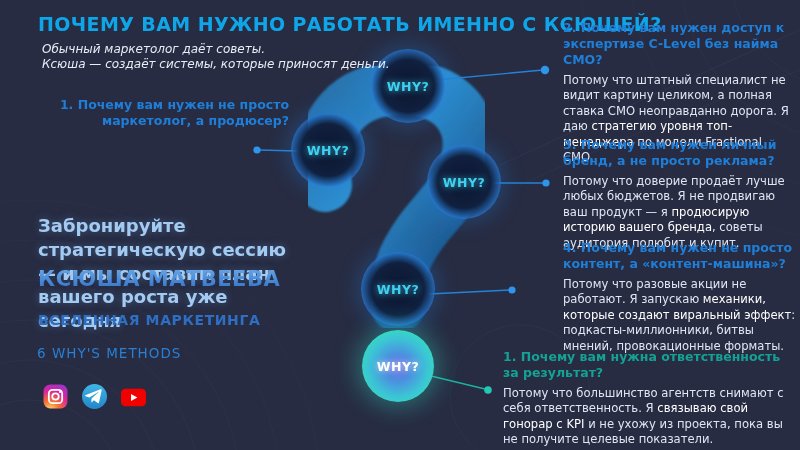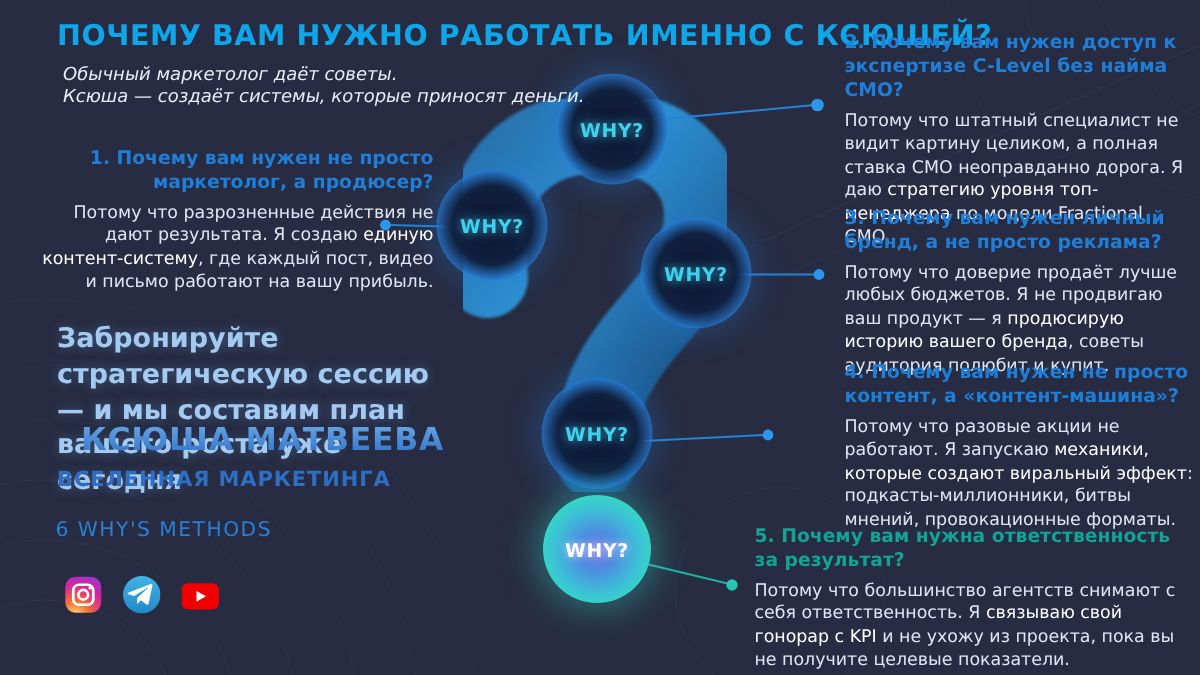--- a/index.html
+++ b/index.html
@@ -33,24 +33,24 @@
   .sec4{left:563px;top:240px;width:236px;}
   .sec5{left:503px;top:349px;width:292px;}
   .sec5 h2{color:#14a295;}
 
   .cta{
     position:absolute;left:38px;top:214px;width:268px;
     font-size:18px;font-weight:bold;line-height:1.32;color:#a3cbf2;
     text-shadow:0 0 8px rgba(120,180,255,.35);
   }
   .brand-name{
-    position:absolute;left:38px;top:281px;
+    position:absolute;left:38px;top:267px;
     font-size:21px;font-weight:bold;letter-spacing:.5px;
     background:linear-gradient(180deg,#6aa9e8 0%,#2f6fc6 100%);
-    -webkit-background-clip:text;background-clip:text;color:transparent;margin-left:16px;
+    -webkit-background-clip:text;background-clip:text;color:transparent;
   }
   .brand-tagline{
     position:absolute;left:38px;top:312px;
     font-size:14px;font-weight:bold;letter-spacing:.6px;color:#2e6fc4;
   }
   .brand-method{
     position:absolute;left:37px;top:345px;
     font-size:13.5px;font-weight:500;letter-spacing:1px;color:#2a7fd4;
   }
 
@@ -153,36 +153,35 @@
     </div>
 
   <h1 class="title">ПОЧЕМУ ВАМ НУЖНО РАБОТАТЬ ИМЕННО С КСЮШЕЙ?</h1>
   <div class="subtitle">
     <div>Обычный маркетолог даёт советы.</div>
     <div>Ксюша — создаёт системы, которые приносят деньги.</div>
   </div>
 
   <section class="sec sec1">
     <h2>1. Почему вам нужен не просто маркетолог, а продюсер?</h2>
-    <p><span>Потому что разрозненные действия не дают результата. Я создаю </span><span class="b">единую контент-систему</span><span>, где каждый пост, видео и письмо работают на вашу прибыль.</span></p>
   </section>
   <section class="sec sec2">
     <h2>2. Почему вам нужен доступ к экспертизе C-Level без найма CMO?</h2>
     <p><span>Потому что штатный специалист не видит картину целиком, а полная ставка CMO неоправданно дорога. Я даю </span><span class="b">стратегию уровня топ-менеджера</span><span> по модели Fractional CMO.</span></p>
   </section>
   <section class="sec sec3">
     <h2>3. Почему вам нужен личный бренд, а не просто реклама?</h2>
     <p><span>Потому что доверие продаёт лучше любых бюджетов. Я не продвигаю ваш продукт — я </span><span class="b">продюсирую историю вашего бренда</span><span>, советы аудитория полюбит и купит.</span></p>
   </section>
   <section class="sec sec4">
     <h2>4. Почему вам нужен не просто контент, а «контент-машина»?</h2>
     <p><span>Потому что разовые акции не работают. Я запускаю </span><span class="b">механики, которые создают виральный эффект</span><span>: подкасты-миллионники, битвы мнений, провокационные форматы.</span></p>
   </section>
   <section class="sec sec5">
-    <h2>5. Почему вам нужна ответственность за результат?</h2>
+    <h2>1. Почему вам нужна ответственность за результат?</h2>
     <p><span>Потому что большинство агентств снимают с себя ответственность. Я </span><span class="b">связываю свой гонорар с KPI</span><span> и не ухожу из проекта, пока вы не получите целевые показатели.</span></p>
   </section>
 
   <div class="cta">Забронируйте стратегическую сессию — и мы составим план вашего роста уже сегодня</div>
   <div class="brand-name">КСЮША МАТВЕЕВА</div>
   <div class="brand-tagline">ВСЕЛЕННАЯ  МАРКЕТИНГА</div>
   <div class="brand-method">6 WHY'S METHODS</div>
 
   <div class="social">
     <svg class="ic" viewBox="0 0 24 24">

